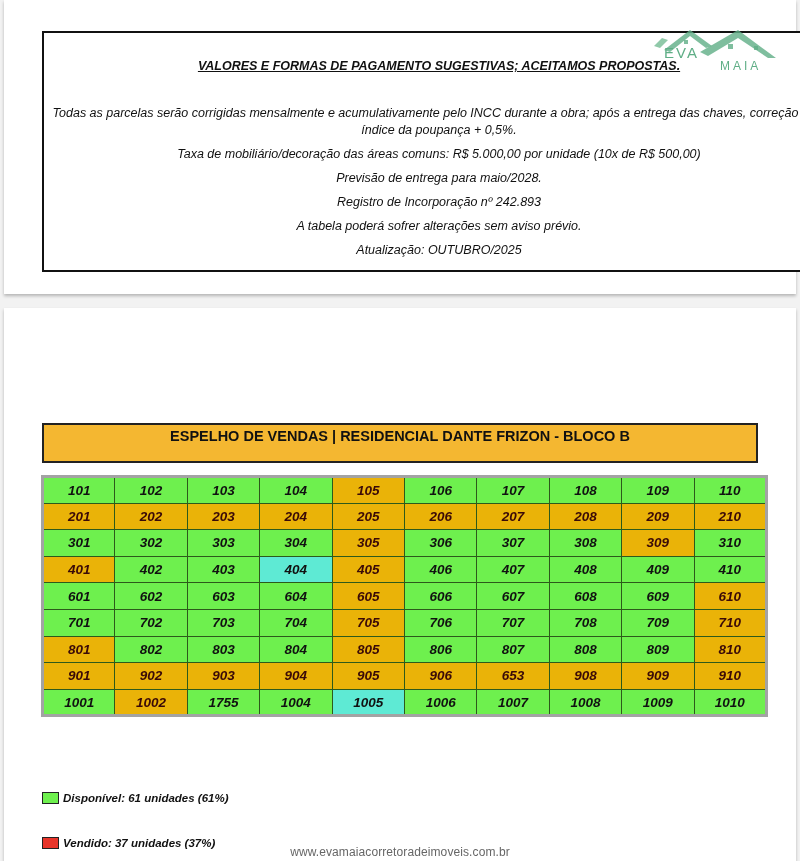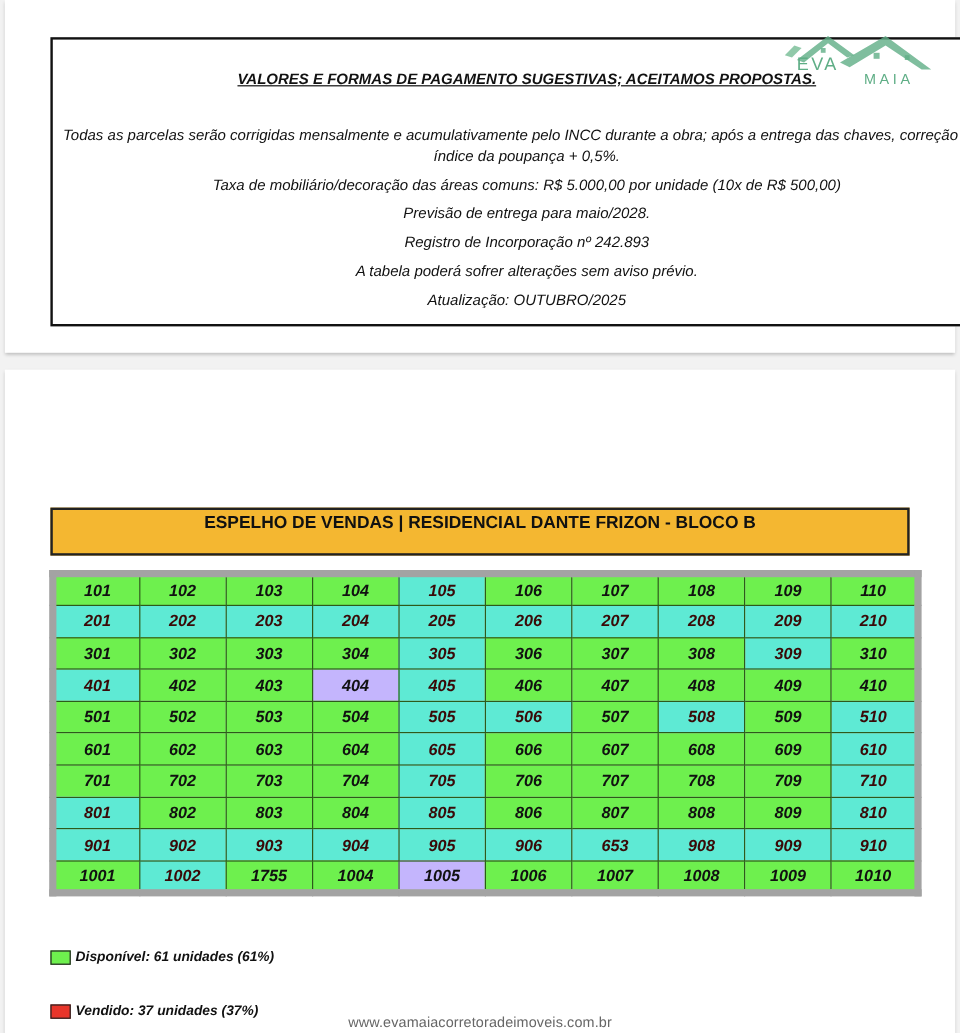--- a/index.html
+++ b/index.html
@@ -12,25 +12,25 @@
   .info-box { position: absolute; left: 38px; top: 31px; width: 794px; height: 241px; border: 2px solid #111; background: #fff; }
   .info-heading { position: absolute; left: 0; right: 0; top: 26px; text-align: center; font-size: 12.5px; font-weight: bold; font-style: italic; text-decoration: underline; color: #111; font-family: "Liberation Sans", sans-serif; }
   .info-lines { position: absolute; left: 6px; right: 6px; top: 72px; text-align: center; color: #111; font-style: italic; font-size: 12.5px; }
   .info-line { display: block; line-height: 17px; margin-bottom: 7px; }
 
   .logo { position: absolute; left: 646px; top: 24px; width: 130px; height: 48px; }
   .logo svg { width: 130px; height: 48px; }
 
   .title-bar { position: absolute; left: 38px; top: 115px; width: 716px; height: 40px; background: #f4b731; border: 2px solid #222; text-align: center; font-weight: bold; font-size: 14.5px; color: #111; line-height: 22px; }
 
-  .grid { position: absolute; left: 37px; top: 167px; width: 727px; border: 6px solid #a3a3a3; border-collapse: collapse; }
+  .grid { position: absolute; left: 37px; top: 167px; width: 727px; border: 3px solid #a3a3a3; border-collapse: collapse; }
   .grid td { width: 72.7px; height: 26.6px; border: 1px solid #2d5a1b; text-align: center; font-weight: bold; font-style: italic; font-size: 13.5px; color: #111; }
   .grid td.disponivel { background: #6ef04e; }
-  .grid td.vendido { background: #5eead4; color: #3a0a08; }
-  .grid td.reservado { background: #c4b5fd; }
+  .grid td.vendido { background: #eab308; color: #3a0a08; }
+  .grid td.reservado { background: #5eead4; }
 
   .legend { position: absolute; left: 38px; top: 456px; }
   .legend-item { display: flex; align-items: center; height: 23px; margin-top: 22px; }
   .swatch { width: 17px; height: 12px; border: 1px solid #222; margin-right: 4px; }
   .legend-label { font-size: 11.5px; font-weight: bold; font-style: italic; color: #111; }
 
   .footer-url { position: absolute; left: 0; width: 800px; top: 845px; text-align: center; font-size: 12px; color: #666; letter-spacing: 0.1px; }
 </style>
 </head>
 <body>
@@ -110,32 +110,20 @@
             <td class="disponivel">403</td>
             <td class="reservado">404</td>
             <td class="vendido">405</td>
             <td class="disponivel">406</td>
             <td class="disponivel">407</td>
             <td class="disponivel">408</td>
             <td class="disponivel">409</td>
             <td class="disponivel">410</td>
           </tr>
           <tr>
-            <td class="disponivel">501</td>
-            <td class="disponivel">502</td>
-            <td class="disponivel">503</td>
-            <td class="disponivel">504</td>
-            <td class="vendido">505</td>
-            <td class="vendido">506</td>
-            <td class="disponivel">507</td>
-            <td class="vendido">508</td>
-            <td class="disponivel">509</td>
-            <td class="vendido">510</td>
-          </tr>
-          <tr>
             <td class="disponivel">601</td>
             <td class="disponivel">602</td>
             <td class="disponivel">603</td>
             <td class="disponivel">604</td>
             <td class="vendido">605</td>
             <td class="disponivel">606</td>
             <td class="disponivel">607</td>
             <td class="disponivel">608</td>
             <td class="disponivel">609</td>
             <td class="vendido">610</td>

